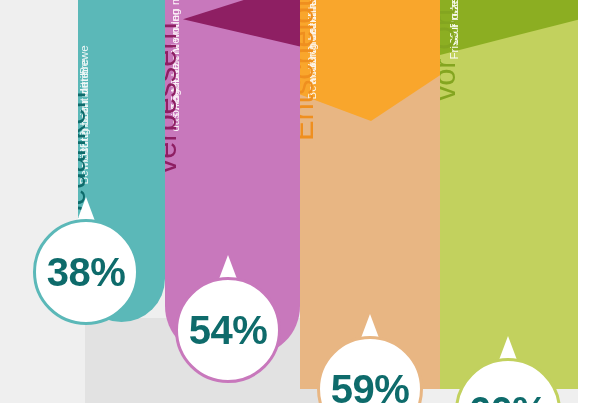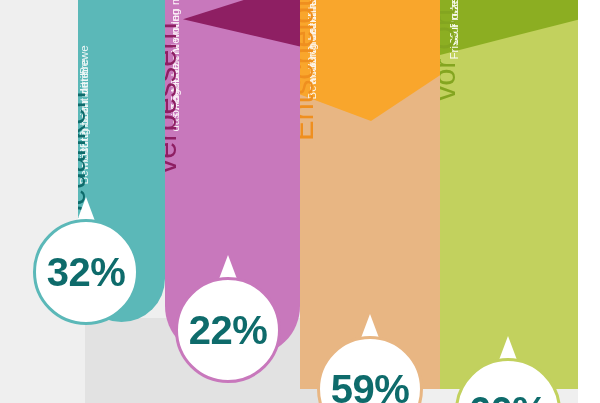--- a/index.html
+++ b/index.html
@@ -239,27 +239,27 @@
   <div class="col col-green">
     <div class="accent accent-green-top"></div>
     <div class="vtext vsmall g-l1">60 Prozent möchten ihren Arzt,</div>
     <div class="vtext vsmall g-l2">Friseur oder ihr Restaurant</div>
     <div class="vtext vbig g-big">vor Ort bewerten</div>
   </div>
 
   <div class="badge badge-teal">
     <div class="tip"></div>
     <div class="pin"></div>
-    <div class="num">32%</div>
+    <div class="num">38%</div>
   </div>
 
   <div class="badge badge-pink">
     <div class="tip"></div>
     <div class="pin"></div>
-    <div class="num">22%</div>
+    <div class="num">54%</div>
   </div>
 
   <div class="badge badge-orange">
     <div class="tip"></div>
     <div class="pin"></div>
     <div class="num">59%</div>
   </div>
 
   <div class="badge badge-green">
     <div class="tip"></div>

